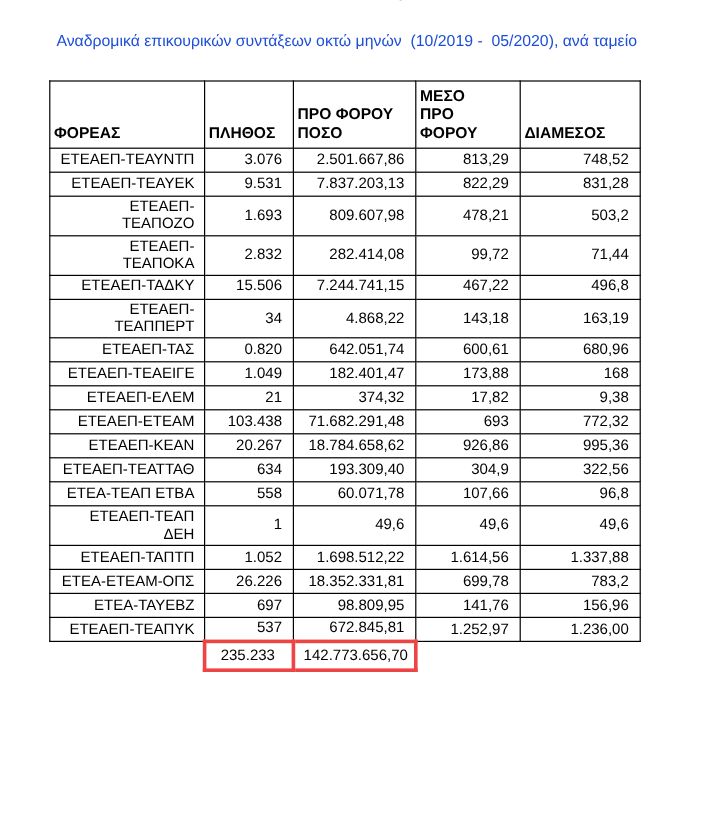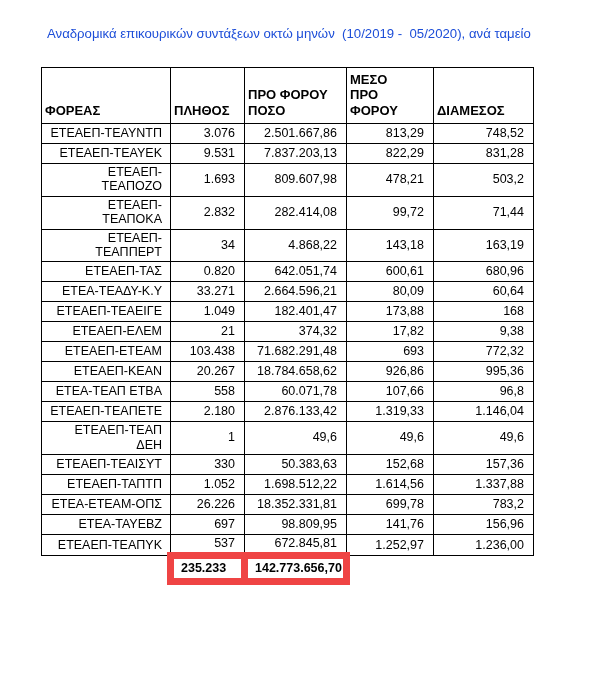--- a/index.html
+++ b/index.html
@@ -82,23 +82,23 @@
   .funds-table td.num {
     text-align: right;
     padding-right: 9px;
   }
   .funds-table tfoot tr { height: 24px; }
   .funds-table tfoot td {
     border: none;
     font-size: 12.5px;
   }
   .funds-table tfoot td.total {
-    border: 7px solid #ef4444;
-    font-weight: 700;
-    text-align: left;
+    border: 3px solid #ef4444;
+    font-weight: 400;
+    text-align: center;
     padding: 2px 9px 3px 7px;
     vertical-align: middle;
   }
 </style>
 </head>
 <body>
 
 <div class="page">
 
   <div class="pagenum-clip">
@@ -150,41 +150,41 @@
     <td class="num">503,2</td>
   </tr>
         <tr>
     <td class="name">ΕΤΕΑΕΠ-ΤΕΑΠΟΚΑ</td>
     <td class="num">2.832</td>
     <td class="num">282.414,08</td>
     <td class="num">99,72</td>
     <td class="num">71,44</td>
   </tr>
         <tr>
+    <td class="name">ΕΤΕΑΕΠ-ΤΑΔΚΥ</td>
+    <td class="num">15.506</td>
+    <td class="num">7.244.741,15</td>
+    <td class="num">467,22</td>
+    <td class="num">496,8</td>
+  </tr>
+        <tr>
     <td class="name">ΕΤΕΑΕΠ-ΤΕΑΠΠΕΡΤ</td>
     <td class="num">34</td>
     <td class="num">4.868,22</td>
     <td class="num">143,18</td>
     <td class="num">163,19</td>
   </tr>
         <tr>
     <td class="name">ΕΤΕΑΕΠ-ΤΑΣ</td>
     <td class="num">0.820</td>
     <td class="num">642.051,74</td>
     <td class="num">600,61</td>
     <td class="num">680,96</td>
   </tr>
         <tr>
-    <td class="name">ΕΤΕΑ-ΤΕΑΔΥ-Κ.Υ</td>
-    <td class="num">33.271</td>
-    <td class="num">2.664.596,21</td>
-    <td class="num">80,09</td>
-    <td class="num">60,64</td>
-  </tr>
-        <tr>
     <td class="name">ΕΤΕΑΕΠ-ΤΕΑΕΙΓΕ</td>
     <td class="num">1.049</td>
     <td class="num">182.401,47</td>
     <td class="num">173,88</td>
     <td class="num">168</td>
   </tr>
         <tr>
     <td class="name">ΕΤΕΑΕΠ-ΕΛΕΜ</td>
     <td class="num">21</td>
     <td class="num">374,32</td>
@@ -199,46 +199,39 @@
     <td class="num">772,32</td>
   </tr>
         <tr>
     <td class="name">ΕΤΕΑΕΠ-ΚΕΑΝ</td>
     <td class="num">20.267</td>
     <td class="num">18.784.658,62</td>
     <td class="num">926,86</td>
     <td class="num">995,36</td>
   </tr>
         <tr>
+    <td class="name">ΕΤΕΑΕΠ-ΤΕΑΤΤΑΘ</td>
+    <td class="num">634</td>
+    <td class="num">193.309,40</td>
+    <td class="num">304,9</td>
+    <td class="num">322,56</td>
+  </tr>
+        <tr>
     <td class="name">ΕΤΕΑ-ΤΕΑΠ ΕΤΒΑ</td>
     <td class="num">558</td>
     <td class="num">60.071,78</td>
     <td class="num">107,66</td>
     <td class="num">96,8</td>
   </tr>
         <tr>
-    <td class="name">ΕΤΕΑΕΠ-ΤΕΑΠΕΤΕ</td>
-    <td class="num">2.180</td>
-    <td class="num">2.876.133,42</td>
-    <td class="num">1.319,33</td>
-    <td class="num">1.146,04</td>
-  </tr>
-        <tr>
     <td class="name">ΕΤΕΑΕΠ-ΤΕΑΠ ΔΕΗ</td>
     <td class="num">1</td>
     <td class="num">49,6</td>
     <td class="num">49,6</td>
     <td class="num">49,6</td>
-  </tr>
-        <tr>
-    <td class="name">ΕΤΕΑΕΠ-ΤΕΑΙΣΥΤ</td>
-    <td class="num">330</td>
-    <td class="num">50.383,63</td>
-    <td class="num">152,68</td>
-    <td class="num">157,36</td>
   </tr>
         <tr>
     <td class="name">ΕΤΕΑΕΠ-ΤΑΠΤΠ</td>
     <td class="num">1.052</td>
     <td class="num">1.698.512,22</td>
     <td class="num">1.614,56</td>
     <td class="num">1.337,88</td>
   </tr>
         <tr>
     <td class="name">ΕΤΕΑ-ΕΤΕΑΜ-ΟΠΣ</td>

